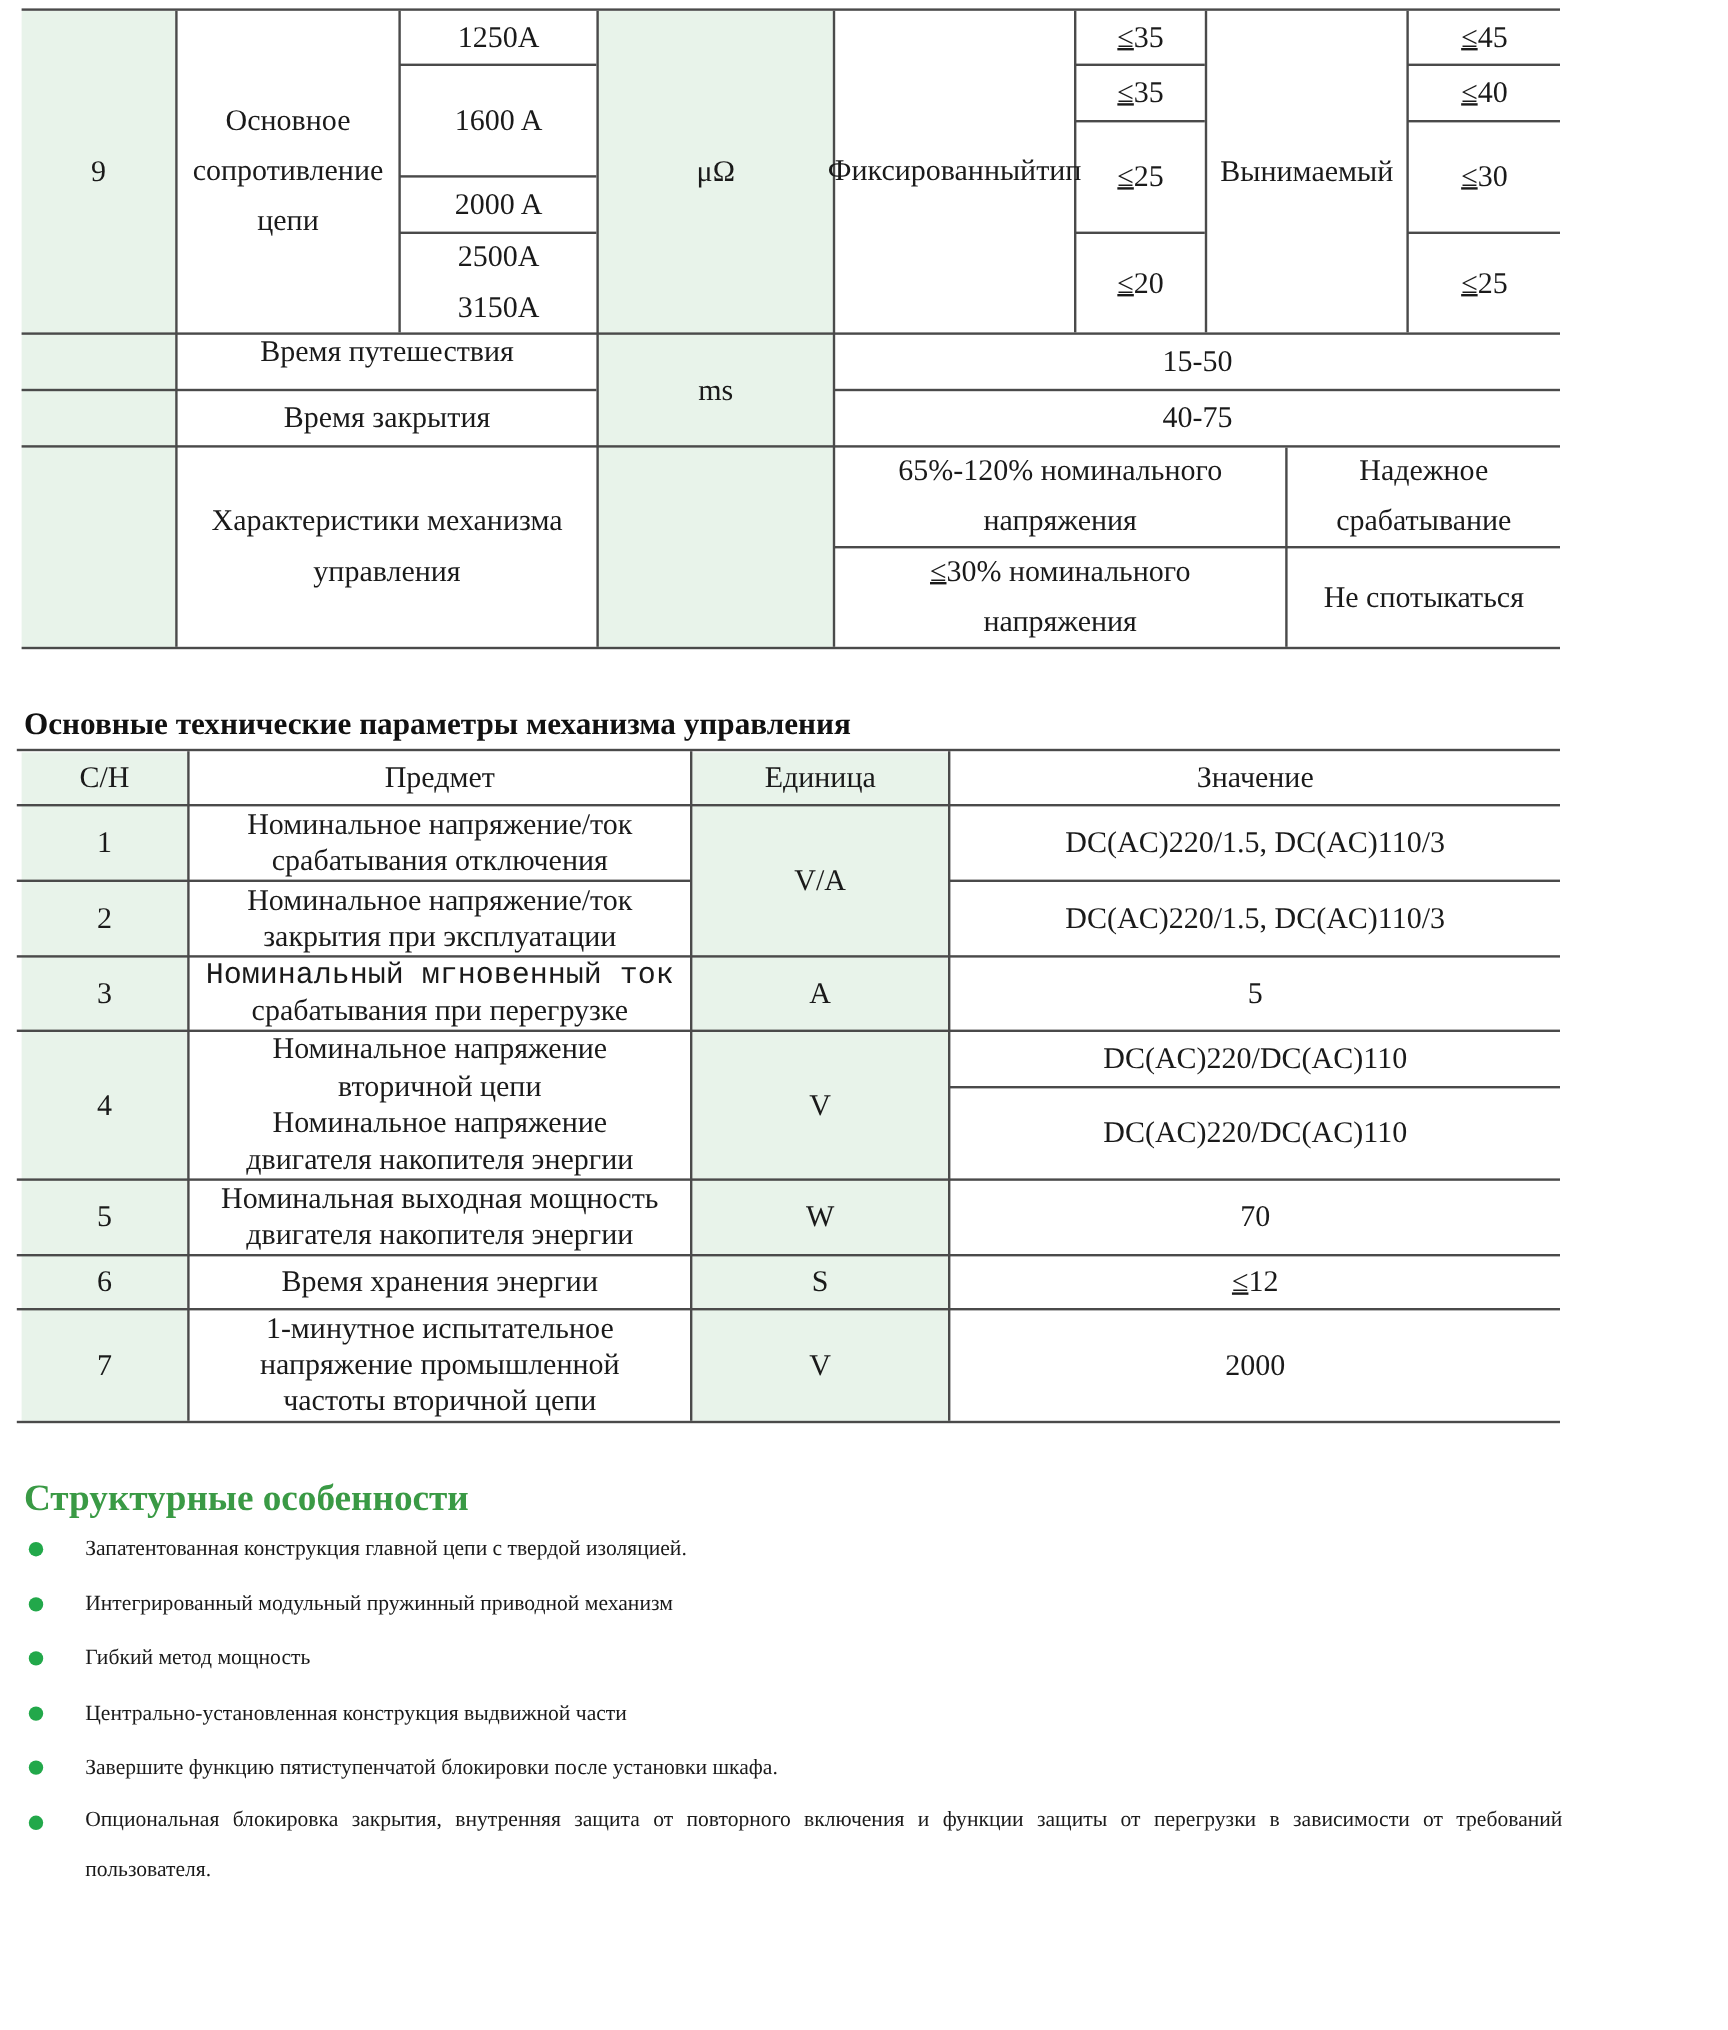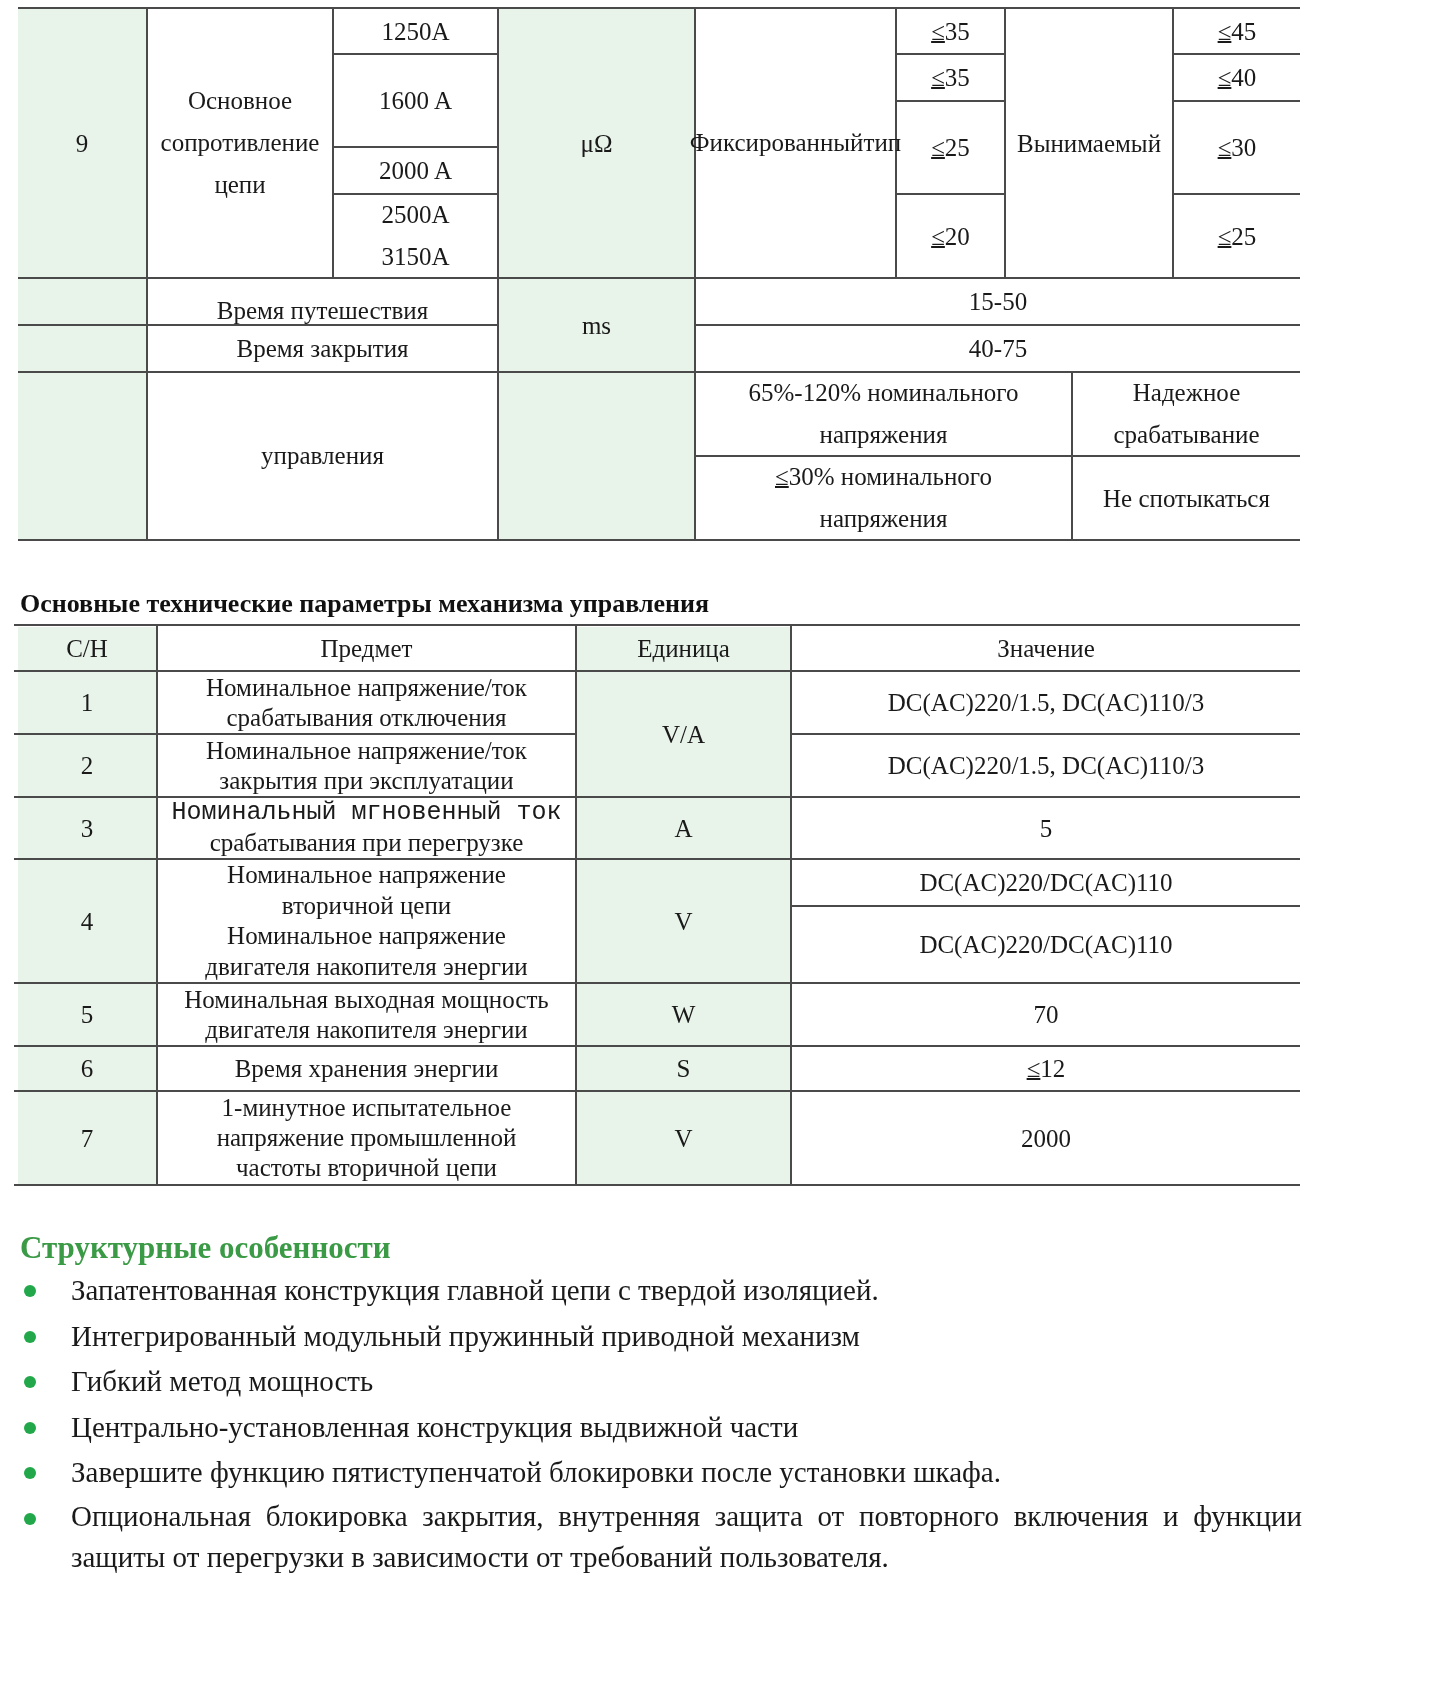--- a/index.html
+++ b/index.html
@@ -20,21 +20,21 @@
   .section-title {
     position: absolute; left: 20px; top: 642px;
     font-size: 26px; font-weight: bold; color: #111;
   }
   .green-title {
     position: absolute; left: 20px; top: 1342px;
     font-size: 31px; font-weight: bold; color: #3a9a45;
   }
   .bullets { position: absolute; left: 20px; top: 1385px; width: 1400px; margin: 0; padding: 0; list-style: none; }
   .bullets li {
-    position: relative; padding-left: 51px; font-size: 29px; line-height: 45.5px;
+    position: relative; padding-left: 51px; font-size: 18px; line-height: 45.5px;
     text-align: justify;
   }
   .bullets li .dot {
     position: absolute; left: 4px; top: 17px; width: 12px; height: 12px;
     border-radius: 50%; background: #22a84a;
   }
 </style>
 </head>
 <body>
 
@@ -114,27 +114,28 @@
     </div>
   <div class="cell" style="left:1174px;top:102px;width:126px;height:91px;">
       <span class="le">≤</span>
       <span>30</span>
     </div>
   <div class="cell" style="left:1174px;top:195px;width:126px;height:82px;">
       <span class="le">≤</span>
       <span>25</span>
     </div>
 
-  <div class="cell" style="left:148px;top:288px;width:349px;height:45px;">Время путешествия</div>
+  <div class="cell" style="left:148px;top:271px;width:349px;height:45px;">Время путешествия</div>
   <div class="cell" style="left:148px;top:326px;width:349px;height:45px;">Время закрытия</div>
   <div class="cell" style="left:499px;top:279px;width:195px;height:92px;">ms</div>
   <div class="cell" style="left:696px;top:279px;width:604px;height:45px;">15-50</div>
   <div class="cell" style="left:696px;top:326px;width:604px;height:45px;">40-75</div>
 
   <div class="cell" style="left:148px;top:373px;width:349px;height:166px;flex-direction:column;">
+    <span style="line-height:42px;">Характеристики механизма</span>
     <span style="line-height:42px;">управления</span>
   </div>
   <div class="cell" style="left:696px;top:373px;width:375px;height:82px;flex-direction:column;">
     <span style="line-height:42px;">65%-120% номинального</span>
     <span style="line-height:42px;">напряжения</span>
   </div>
   <div class="cell" style="left:1073px;top:373px;width:227px;height:82px;flex-direction:column;">
     <span style="line-height:42px;">Надежное</span>
     <span style="line-height:42px;">срабатывание</span>
   </div>

